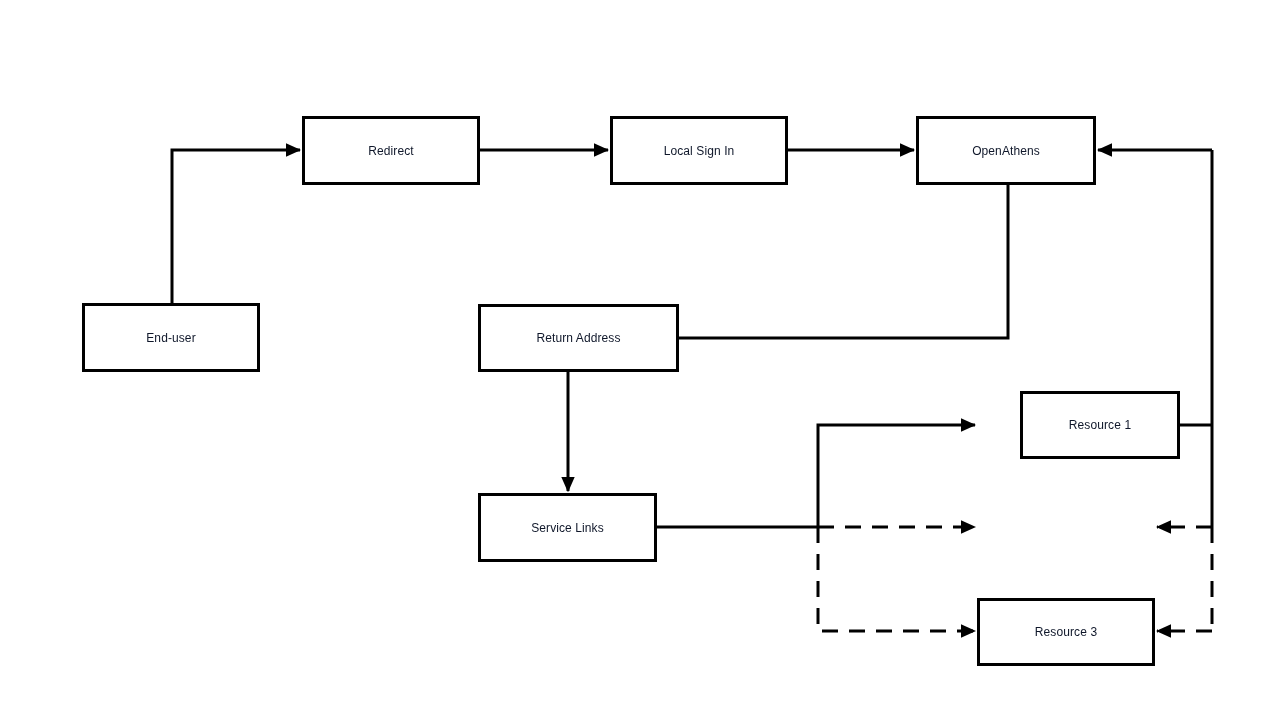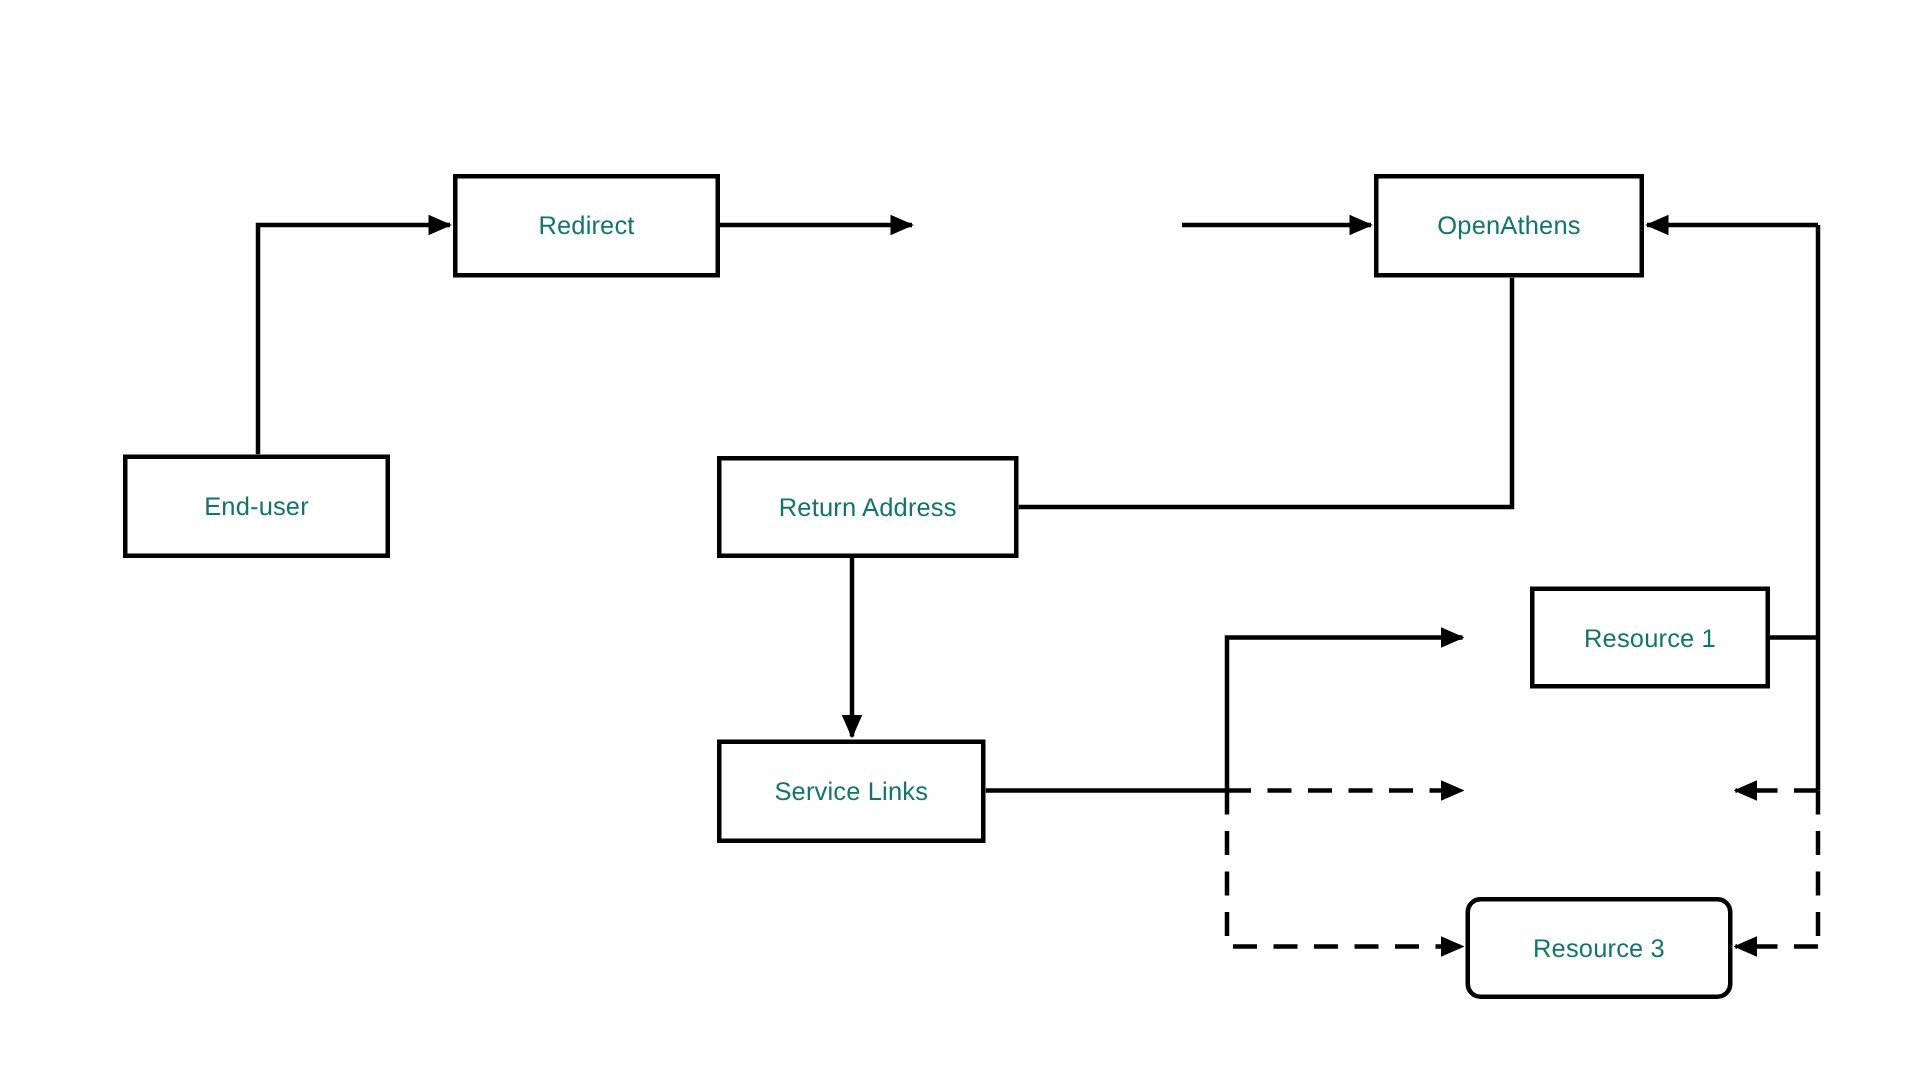--- a/index.html
+++ b/index.html
@@ -31,22 +31,22 @@
     box-sizing: border-box;
     border: 3px solid #000000;
     background: #ffffff;
     display: flex;
     align-items: center;
     justify-content: center;
     z-index: 2;
   }
   .node-label {
     font-family: "Liberation Sans", sans-serif;
-    font-size: 17px;
-    color: #0f766e;
+    font-size: 12px;
+    color: #0f172a;
     line-height: 1;
     white-space: nowrap;
     letter-spacing: 0.1px;
   }
 </style>
 </head>
 <body>
 
 <div id="diagram-root">
 
@@ -96,35 +96,38 @@
   </svg>
 
   <div class="node-box" style="left:82px; top:303px; width:178px; height:69px;justify-content:center;">
     <span class="node-label">End-user</span>
   </div>
 
   <div class="node-box" style="left:302px; top:116px; width:178px; height:69px;">
     <span class="node-label">Redirect</span>
   </div>
 
+  <div class="node-box" style="left:610px; top:116px; width:178px; height:69px;">
+    <span class="node-label">Local Sign In</span>
+  </div>
 
   <div class="node-box" style="left:916px; top:116px; width:180px; height:69px;">
     <span class="node-label">OpenAthens</span>
   </div>
 
   <div class="node-box" style="left:478px; top:304px; width:201px; height:68px;">
     <span class="node-label">Return Address</span>
   </div>
 
   <div class="node-box" style="left:478px; top:493px; width:179px; height:69px;text-align:center;">
     <span class="node-label">Service Links</span>
   </div>
 
   <div class="node-box" style="left:1020px; top:391px; width:160px; height:68px;">
     <span class="node-label">Resource 1</span>
   </div>
 
 
-  <div class="node-box" style="left:977px; top:598px; width:178px; height:68px;border-radius:10px;">
+  <div class="node-box" style="left:977px; top:598px; width:178px; height:68px;">
     <span class="node-label">Resource 3</span>
   </div>
 
 </div>
 
 </body></html>

